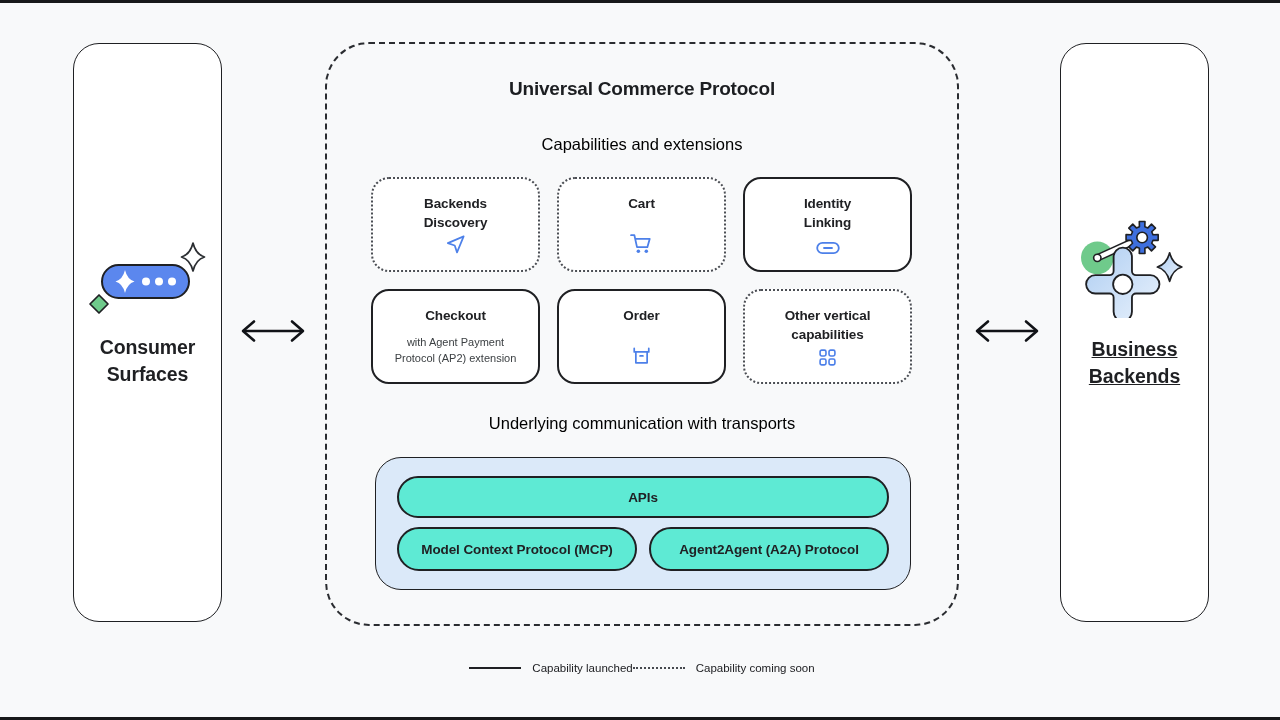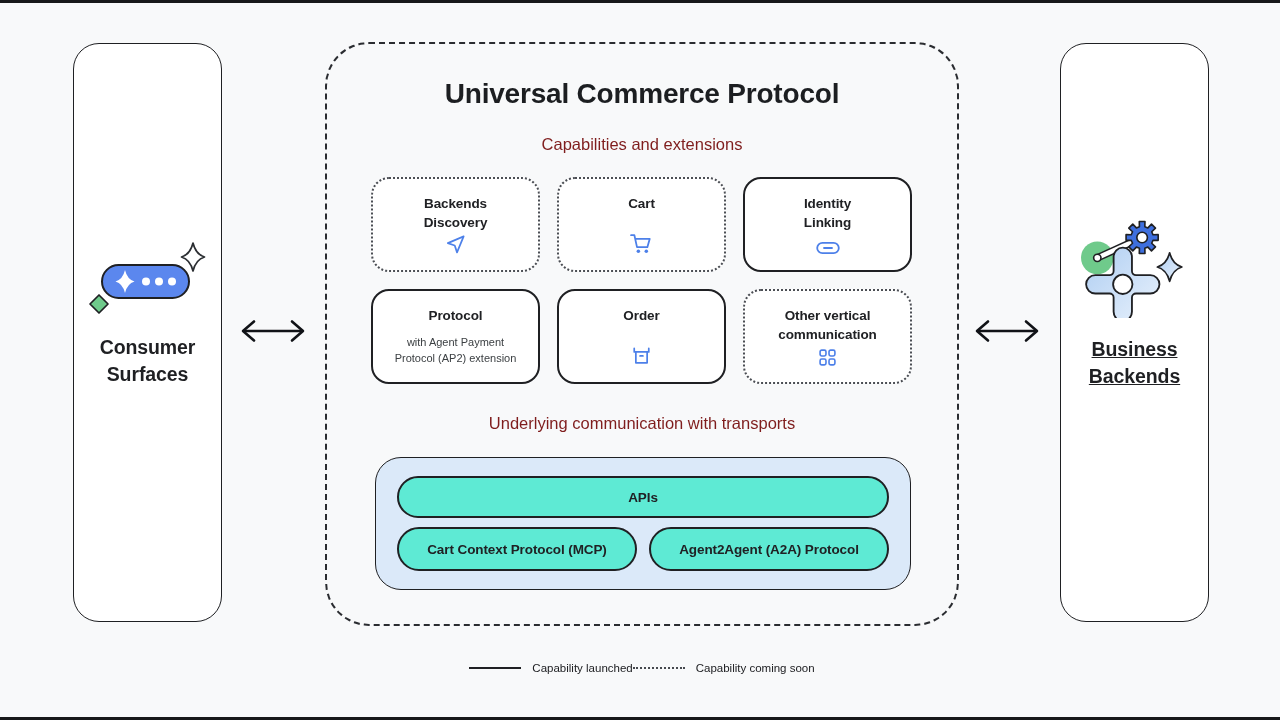--- a/index.html
+++ b/index.html
@@ -18,23 +18,23 @@
   .panel-label{font-size:19.5px;font-weight:600;line-height:1.35;text-align:center;color:#1f2023;letter-spacing:-0.1px;white-space:pre-line;}
 
   
   .arrow{position:absolute;top:317px;}
   .arrow.left{left:238px;} .arrow.right{left:972px;}
 
   
   .ucp{position:absolute;left:325px;top:42px;width:630px;height:580px;
     border:2px dashed #2a2c30;border-radius:44px;}
   .ucp-title{position:absolute;top:34px;left:0;width:100%;text-align:center;
-    font-size:28px;font-weight:600;letter-spacing:-0.2px;color:#1c1e21;}
+    font-size:19px;font-weight:600;letter-spacing:-0.2px;color:#1c1e21;}
   .section-heading{position:absolute;left:0;width:100%;text-align:center;
-    font-size:16.5px;font-weight:400;color:#7f1d1d;}
+    font-size:16.5px;font-weight:400;color:#000000;}
   .caps-heading{top:91px;}
   .transports-heading{top:370px;}
 
   
   .cards{position:absolute;top:133px;left:44px;display:grid;
     grid-template-columns:repeat(3,169px);grid-auto-rows:95px;gap:17px 17px;}
   .card{background:#ffffff;border-radius:18px;box-sizing:border-box;
     display:flex;flex-direction:column;align-items:center;justify-content:space-between;
     padding:16px 10px 15px;}
   .card.dotted{border:2px dotted #4b4e54;}
@@ -127,56 +127,56 @@
 Linking</div>
         <div class="card-icon">
           <svg width="24" height="14" viewBox="0 0 24 14">
             <rect x="1.2" y="1.8" width="21.6" height="10.4" rx="5.2" fill="none" stroke="#4d80e9" stroke-width="1.8"></rect>
             <line x1="8" y1="7" x2="16" y2="7" stroke="#4d80e9" stroke-width="1.8" stroke-linecap="round"></line>
           </svg>
         </div>
       </div>
 
       <div class="card solid">
-        <div class="card-label">Protocol</div>
+        <div class="card-label">Checkout</div>
         <div class="card-sublabel">with Agent Payment
 Protocol (AP2) extension</div>
       </div>
 
       <div class="card solid">
         <div class="card-label">Order</div>
         <div class="card-icon">
           <svg width="23" height="22" viewBox="0 0 24 23">
             <path d="M4.4 3.6 V7.2 H19.6 V3.6" fill="none" stroke="#4d80e9" stroke-width="1.8" stroke-linejoin="round" stroke-linecap="round"></path>
             <path d="M6.1 7.2 V18.6 H17.9 V7.2" fill="none" stroke="#4d80e9" stroke-width="1.8" stroke-linejoin="round" stroke-linecap="round"></path>
             <line x1="10.5" y1="11.4" x2="13.5" y2="11.4" stroke="#4d80e9" stroke-width="1.8" stroke-linecap="round"></line>
           </svg>
         </div>
       </div>
 
       <div class="card dotted">
         <div class="card-label">Other vertical
-communication</div>
+capabilities</div>
         <div class="card-icon">
           <svg width="19" height="19" viewBox="0 0 20 20">
             <rect x="2.2" y="2.2" width="6.2" height="6.2" rx="1.7" fill="none" stroke="#4d80e9" stroke-width="1.7"></rect>
             <rect x="11.6" y="2.2" width="6.2" height="6.2" rx="1.7" fill="none" stroke="#4d80e9" stroke-width="1.7"></rect>
             <rect x="2.2" y="11.6" width="6.2" height="6.2" rx="1.7" fill="none" stroke="#4d80e9" stroke-width="1.7"></rect>
             <rect x="11.6" y="11.6" width="6.2" height="6.2" rx="1.7" fill="none" stroke="#4d80e9" stroke-width="1.7"></rect>
           </svg>
         </div>
       </div>
     </div>
 
     <div class="section-heading transports-heading">Underlying communication with transports</div>
 
     <div class="transport-box">
       <div class="pill">APIs</div>
       <div class="pill-row">
-        <div class="pill">Cart Context Protocol (MCP)</div>
+        <div class="pill">Model Context Protocol (MCP)</div>
         <div class="pill">Agent2Agent (A2A) Protocol</div>
       </div>
     </div>
   </div>
 
   <svg class="arrow right" width="70" height="28" viewBox="0 0 70 28">
     <line x1="6" y1="14" x2="64" y2="14" stroke="#111317" stroke-width="2.6"></line>
     <polyline points="16,4.5 5,14 16,23.5" fill="none" stroke="#111317" stroke-width="2.6" stroke-linecap="round" stroke-linejoin="round"></polyline>
     <polyline points="54,4.5 65,14 54,23.5" fill="none" stroke="#111317" stroke-width="2.6" stroke-linecap="round" stroke-linejoin="round"></polyline>
   </svg>

